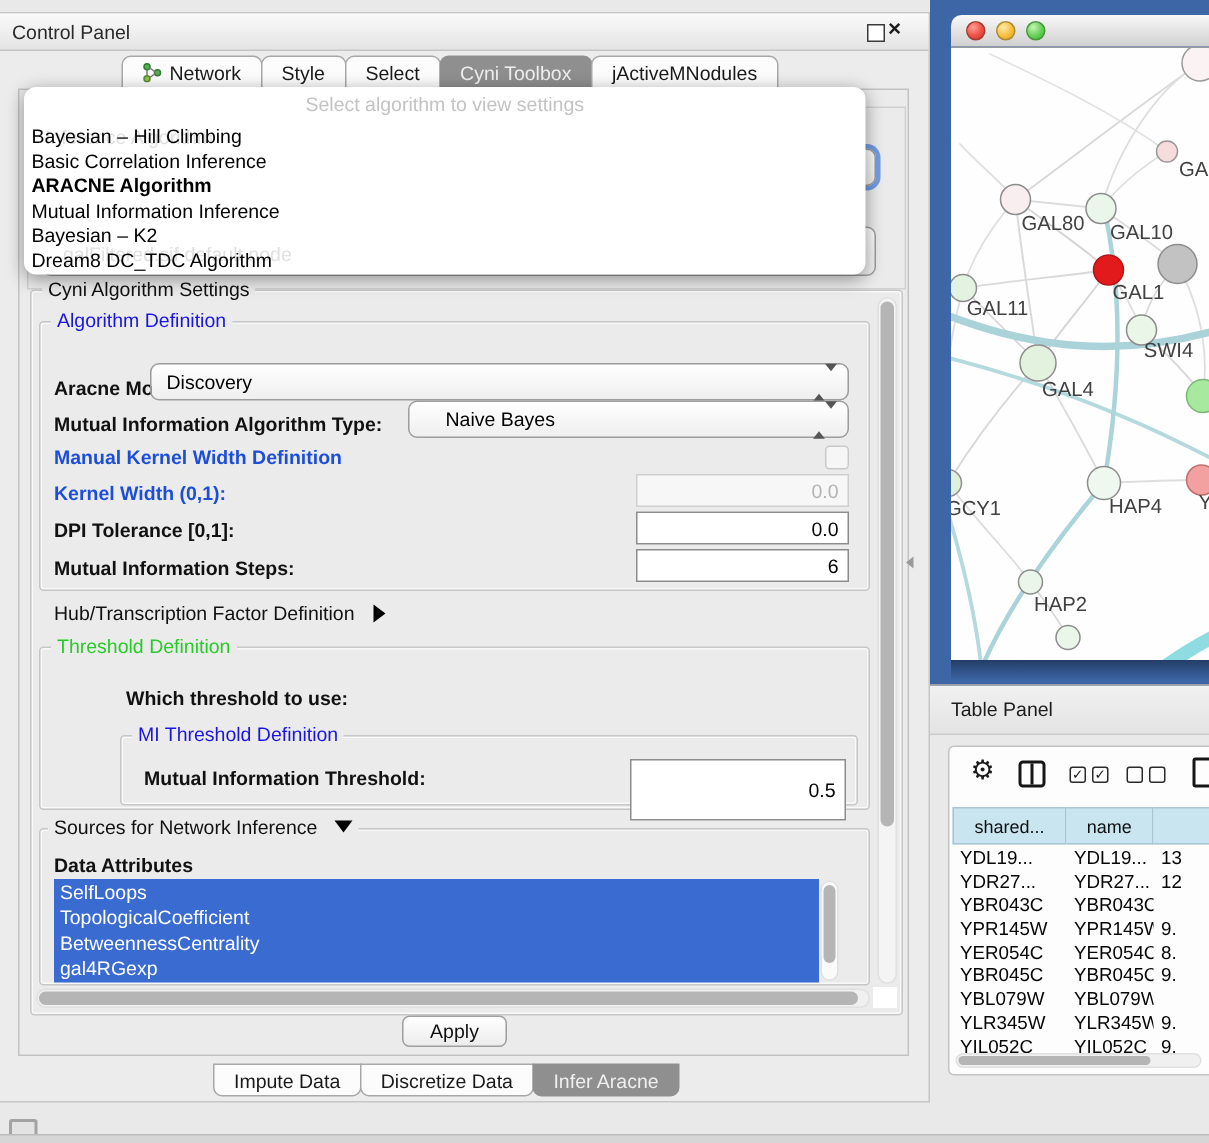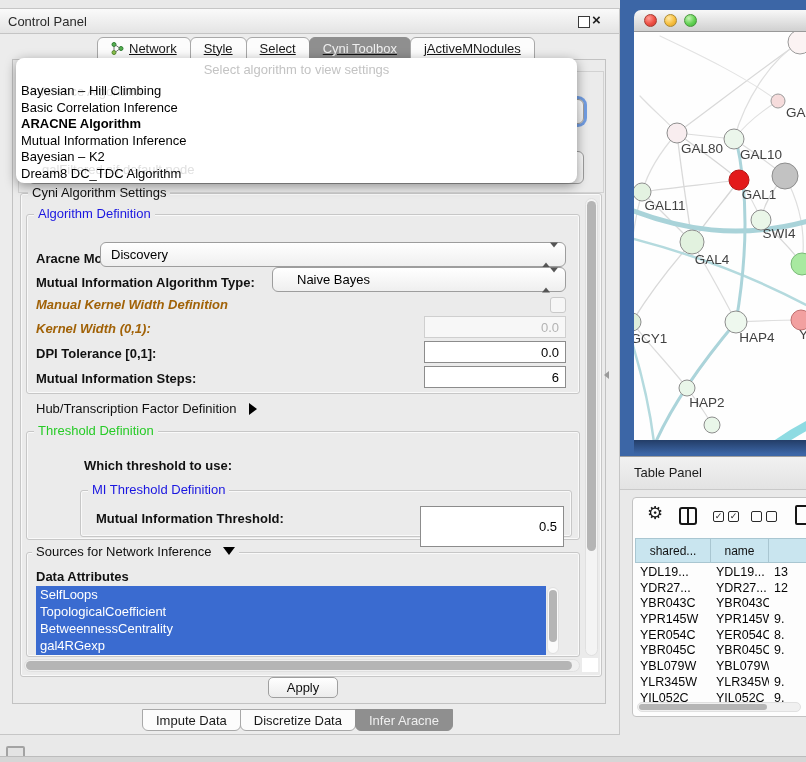--- a/index.html
+++ b/index.html
@@ -43,21 +43,21 @@
   .opts{position:absolute;left:5px;top:25px;right:5px;}
   .opt{font-size:13px;line-height:16.6px;white-space:nowrap;color:#000;}
   .opt.bold{font-weight:bold;}
   
   .grp{position:absolute;border:1px solid #c7c7c7;border-radius:3px;box-shadow:inset 0 0 0 1px rgba(255,255,255,.7);}
   .chip{position:absolute;background:#ebebeb;padding:0 4px;font-size:13px;line-height:14px;white-space:nowrap;z-index:5;}
   .blue{color:#1a16e0;}
   .green{color:#27cb27;}
   .lbl{position:absolute;font-size:13px;font-weight:bold;color:#111;white-space:nowrap;}
   .lbl.plain{font-weight:normal;}
-  .lbl.dis{color:#a16207;font-style:italic;}
+  .lbl.dis{color:#1d4ed8;}
   .num{position:absolute;height:22px;border:1px solid #8c8c8c;background:#fff;font-size:13px;text-align:right;
        padding:0 6px;box-sizing:border-box;font-family:inherit;color:#000;}
   .num.dis{border-color:#cfcfcf;color:#b3b3b3;background:#f7f7f7;}
   .cb{position:absolute;width:14px;height:14px;border:1px solid #c9c9c9;border-radius:3px;background:#f6f6f6;}
   .tri-right{display:inline-block;width:0;height:0;border-top:6px solid transparent;border-bottom:6px solid transparent;
              border-left:8px solid #000;margin-left:9px;vertical-align:-2px;}
   .tri-downb{display:inline-block;width:0;height:0;border-left:6px solid transparent;border-right:6px solid transparent;
              border-top:8px solid #000;margin-left:8px;vertical-align:1px;}
   .attr-list{position:absolute;background:#3a6bd0;overflow:hidden;}
   .attr-item{font-size:13px;color:#fff;line-height:17px;padding-left:4px;white-space:nowrap;}
@@ -109,21 +109,21 @@
 
 <div class="stage">
 
   <div class="cp">
     <div class="cp-title">
       <span class="cp-title-text">Control Panel</span>
       <span class="float-btn"></span>
       <span class="close-btn">×</span>
     </div>
 
-    <div class="tabs" style="left:98px;top:28px;text-decoration:underline;" id="top-tabs">
+    <div class="tabs" style="left:82px;top:28px;" id="top-tabs">
         <div class="tab toptab">
           <span class="net-ic">
             <svg width="13" height="13" viewBox="0 0 13 13">
               <circle cx="3" cy="2.5" r="2" fill="#55b04f" stroke="#2e7d32"></circle>
               <circle cx="3" cy="10.5" r="2" fill="#8bc34a" stroke="#558b2f"></circle>
               <circle cx="10" cy="6.5" r="2" fill="#55b04f" stroke="#2e7d32"></circle>
               <path d="M3,4.5 L3,8.5 M4.5,3 L8.5,6 M4.5,10 L8.5,7" stroke="#777" fill="none"></path>
             </svg>
           </span>
           <span>Network</span>

